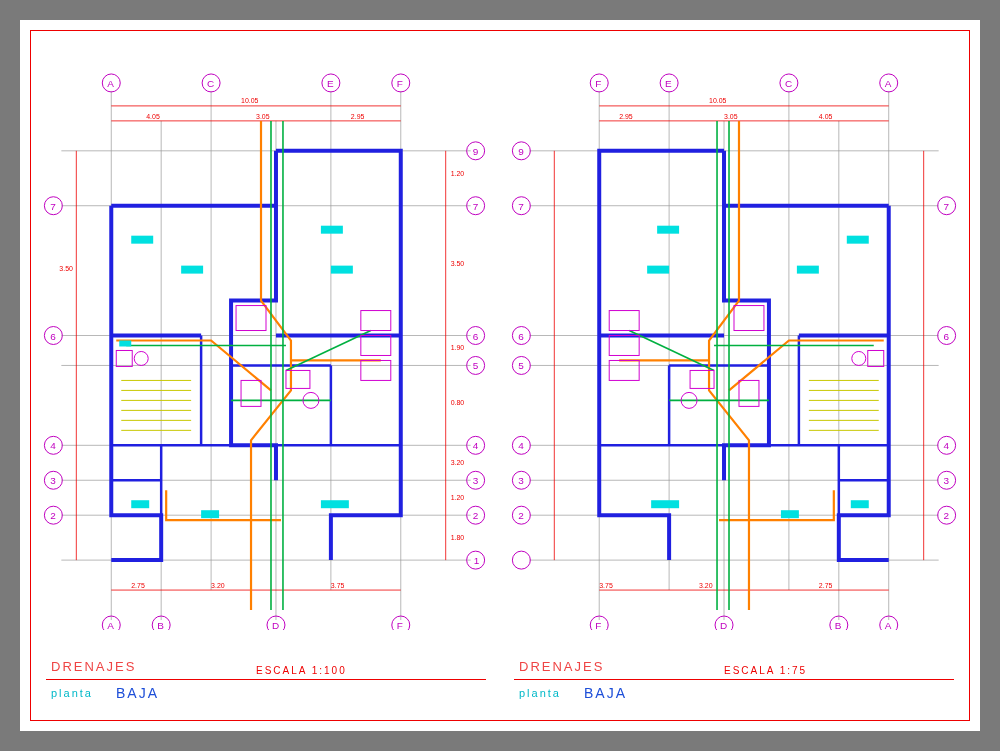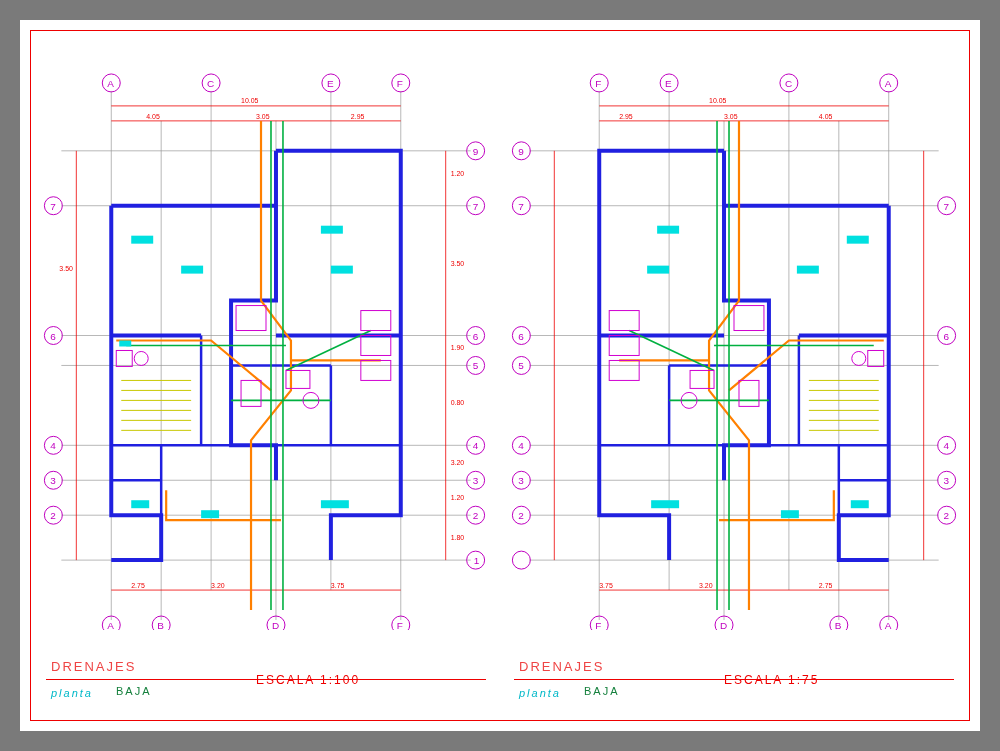--- a/index.html
+++ b/index.html
@@ -7,23 +7,23 @@
   .paper{position:absolute;left:20px;top:20px;width:960px;height:711px;background:#fff}
   .border-outer{position:absolute;left:10px;top:10px;right:10px;bottom:10px;border:1px solid #e00}
   .half{position:absolute;top:0;bottom:0;width:470px}
   .half.left{left:0}
   .half.right{right:0}
   .plan-area{position:absolute;left:0;right:0;top:20px;bottom:90px}
   svg{position:absolute;left:0;top:0;width:100%;height:100%}
   .title-row{position:absolute;left:15px;bottom:15px;right:15px;height:48px}
   .title-row .divider{position:absolute;left:0;right:0;top:22px;border-top:1px solid #e00}
   .title-row .drenajes{position:absolute;left:5px;top:2px;color:#ef4444;font-size:13px;letter-spacing:2px}
-  .title-row .escala{position:absolute;left:210px;top:16px;color:#e00;font-size:12px;letter-spacing:2px}
-  .title-row .planta{position:absolute;left:5px;top:30px;color:#00b8c8;font-size:11px;font-style:italic;letter-spacing:2px}
-  .title-row .baja{position:absolute;left:70px;top:28px;color:#15803d;font-size:11px;letter-spacing:2px}
+  .title-row .escala{position:absolute;left:210px;top:8px;color:#e00;font-size:10px;letter-spacing:2px}
+  .title-row .planta{position:absolute;left:5px;top:30px;color:#00b8c8;font-size:11px;letter-spacing:2px}
+  .title-row .baja{position:absolute;left:70px;top:28px;color:#1d4ed8;font-size:14px;letter-spacing:2px}
   .bubble{font:10px Arial;fill:#c000c0}
   .gridline{stroke:#999;stroke-width:0.7}
   .dimline{stroke:#e00;stroke-width:0.8}
   .wall{stroke:#2020e0;stroke-width:4;fill:none}
   .wall-t{stroke:#2020e0;stroke-width:2.5;fill:none}
   .drain-o{stroke:#ff8000;stroke-width:2.2;fill:none}
   .drain-g{stroke:#00b040;stroke-width:1.6;fill:none}
   .fixt{stroke:#d000d0;stroke-width:1;fill:none}
   .fixt-f{fill:#00e0e0;stroke:none}
   .dimtxt{font:7px Arial;fill:#e00}

